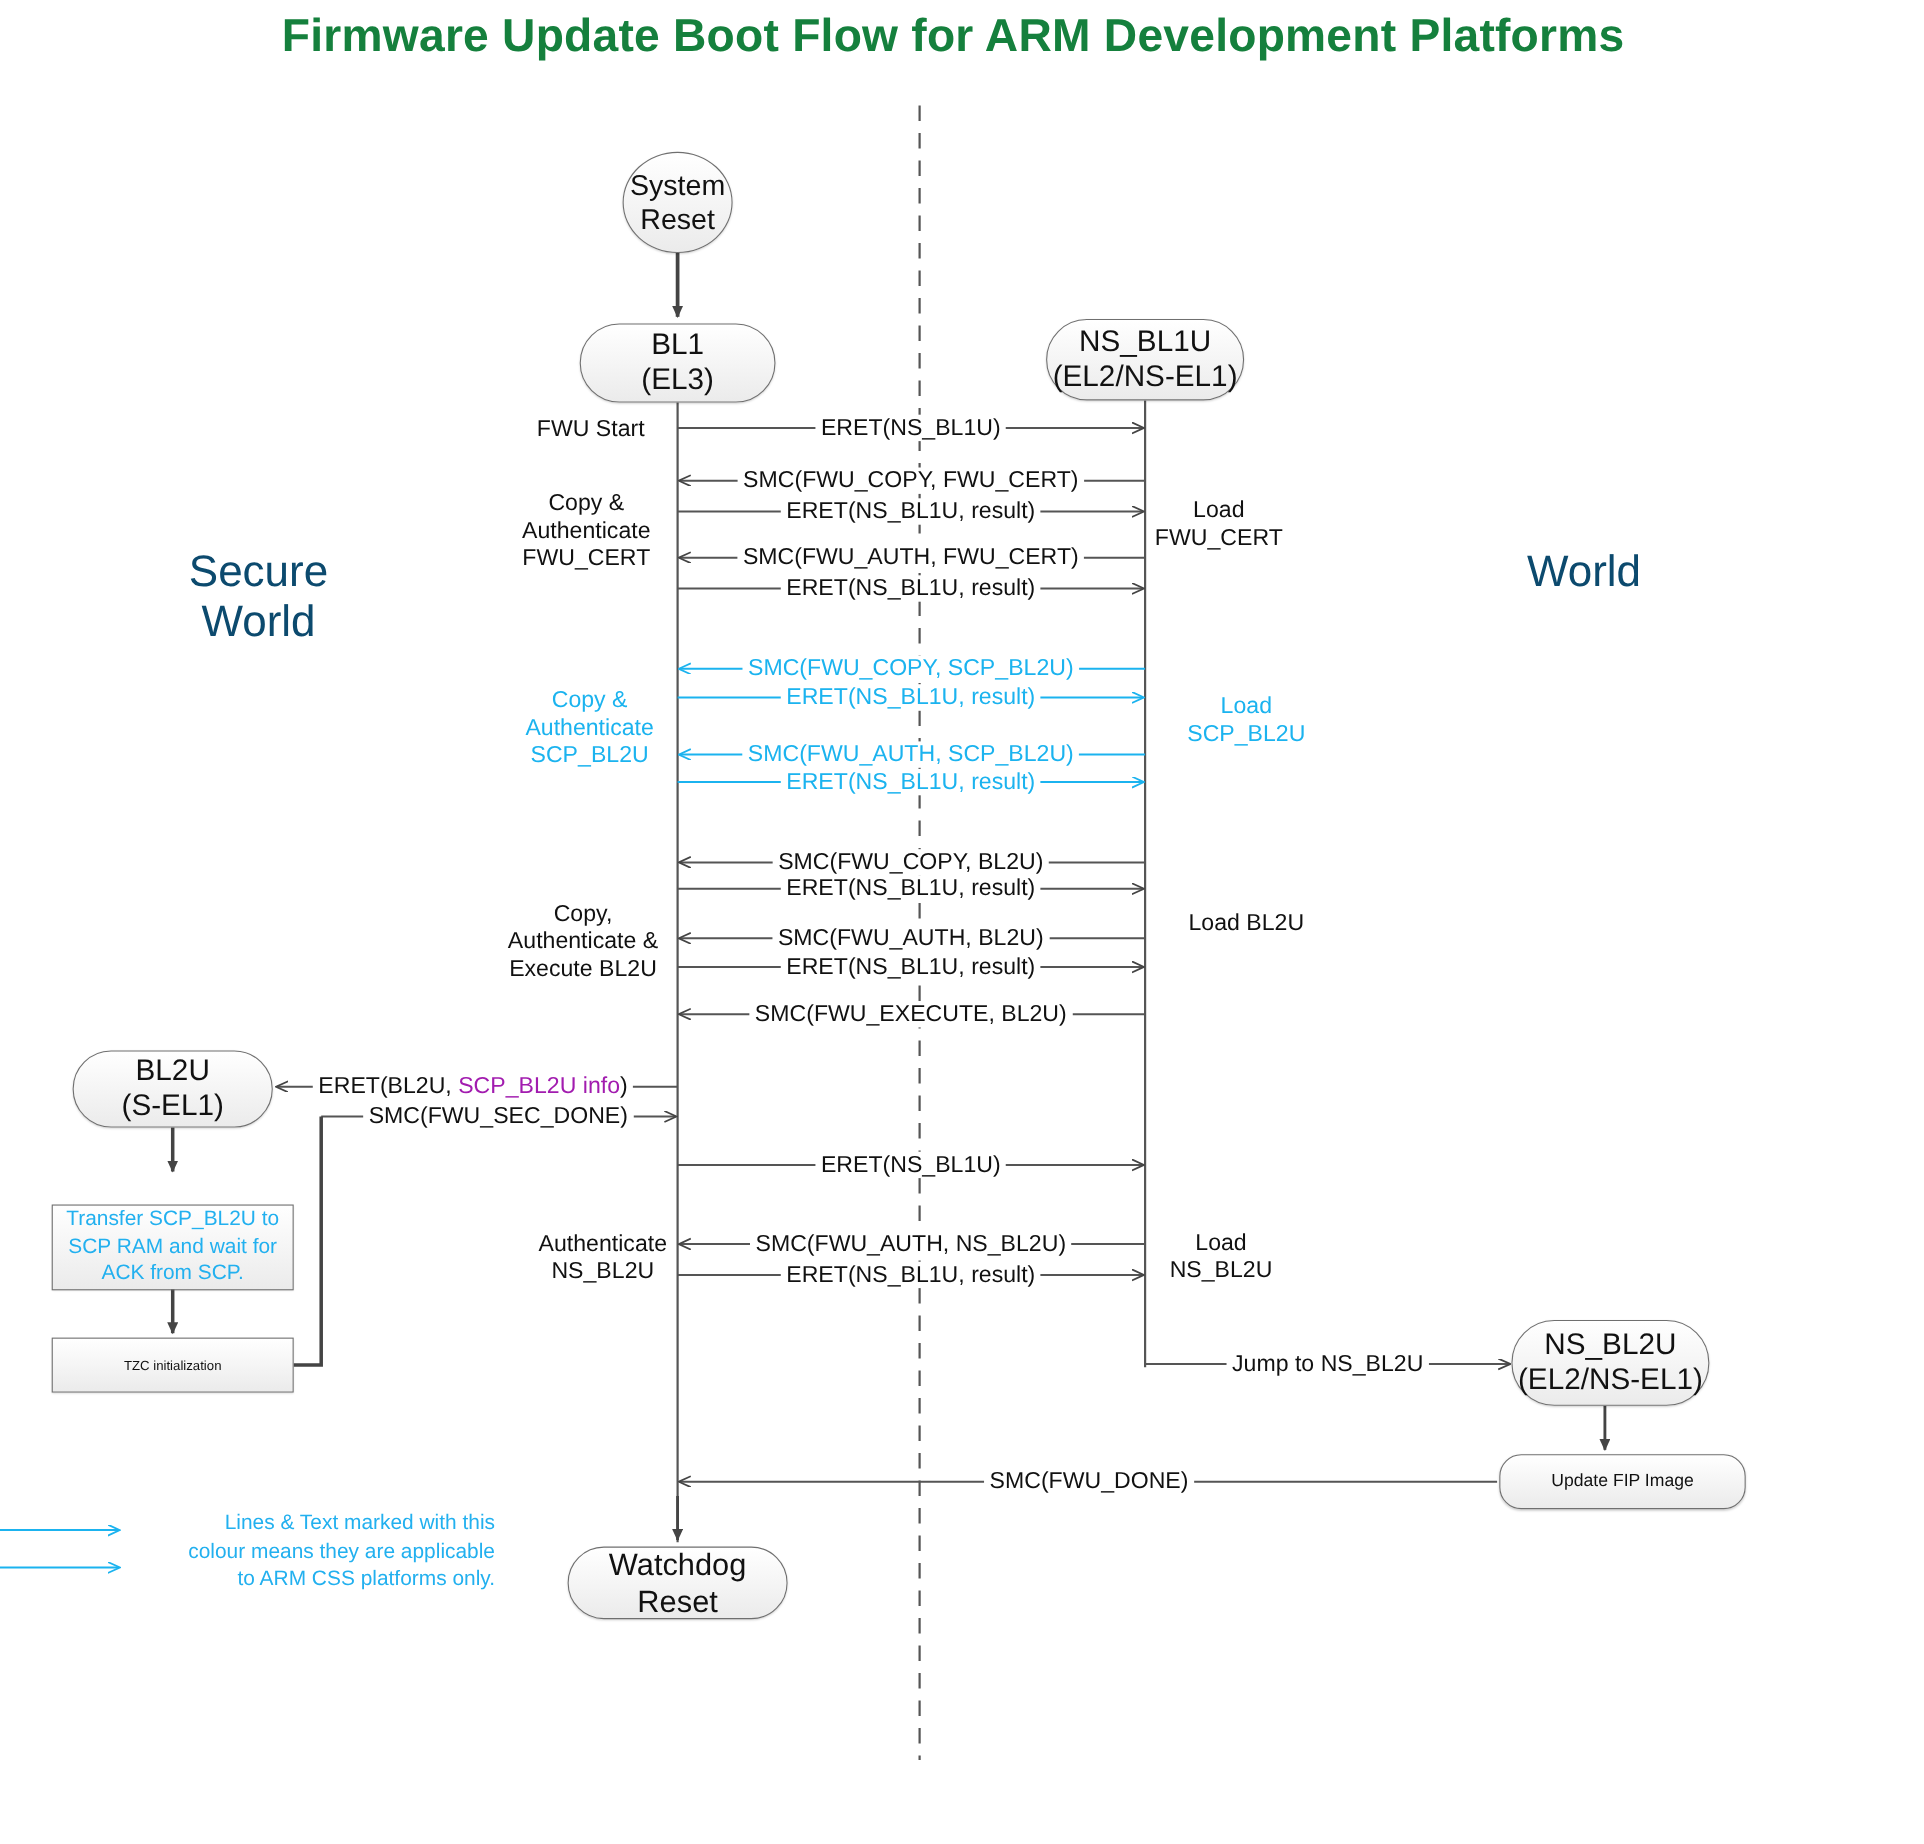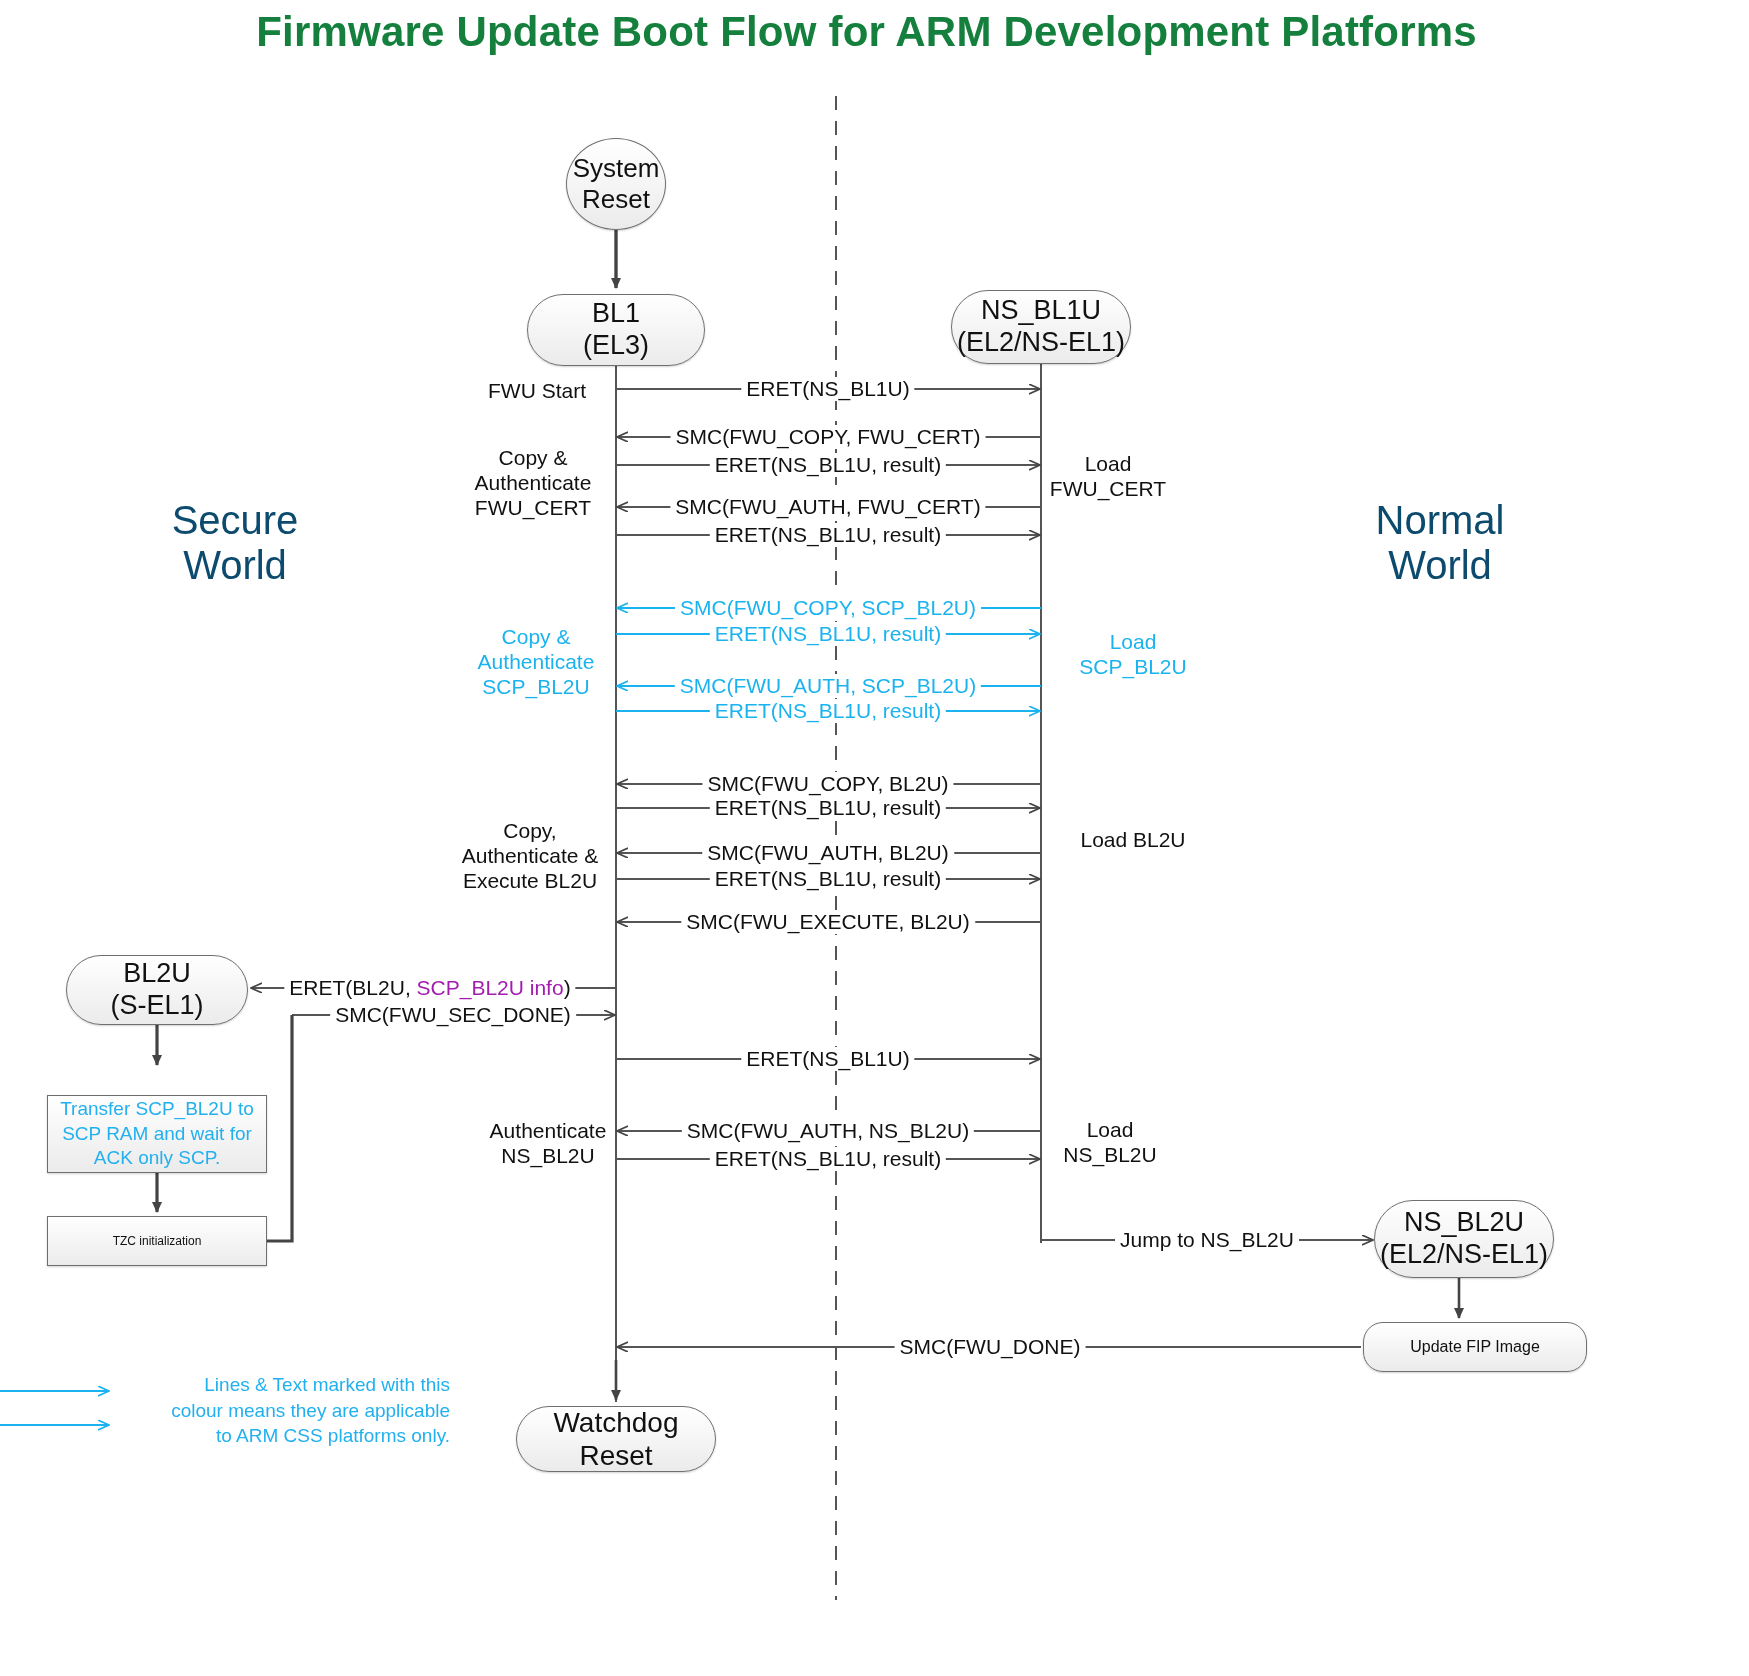--- a/index.html
+++ b/index.html
@@ -141,21 +141,20 @@
 
     <line x1="0" y1="1391" x2="108" y2="1391" stroke="#1bb3ef" stroke-width="1.8" marker-end="url(#ahc)"></line>
     <line x1="0" y1="1425" x2="108" y2="1425" stroke="#1bb3ef" stroke-width="1.8" marker-end="url(#ahc)"></line>
   </svg>
 
   <div class="worldlbl" id="secure-world">
     <div>Secure</div>
     <div>World</div>
   </div>
   <div class="worldlbl" id="normal-world">
-    <div>Normal</div>
     <div>World</div>
   </div>
 
   <div class="node ellipse" id="node-system-reset">
     <div>
       <div>System</div>
       <div>Reset</div>
     </div>
   </div>
 
@@ -188,21 +187,21 @@
   </div>
 
   <div class="node round" id="node-watchdog">
     <div>Watchdog Reset</div>
   </div>
 
   <div class="node rect" id="box-transfer">
     <div>
       <div>Transfer SCP_BL2U to</div>
       <div>SCP RAM and wait for</div>
-      <div>ACK only SCP.</div>
+      <div>ACK from SCP.</div>
     </div>
   </div>
 
   <div class="node rect" id="box-tzc">
     <div>TZC initialization</div>
   </div>
 
   <div class="node rect" id="box-updatefip">
     <div>Update FIP Image</div>
   </div>

